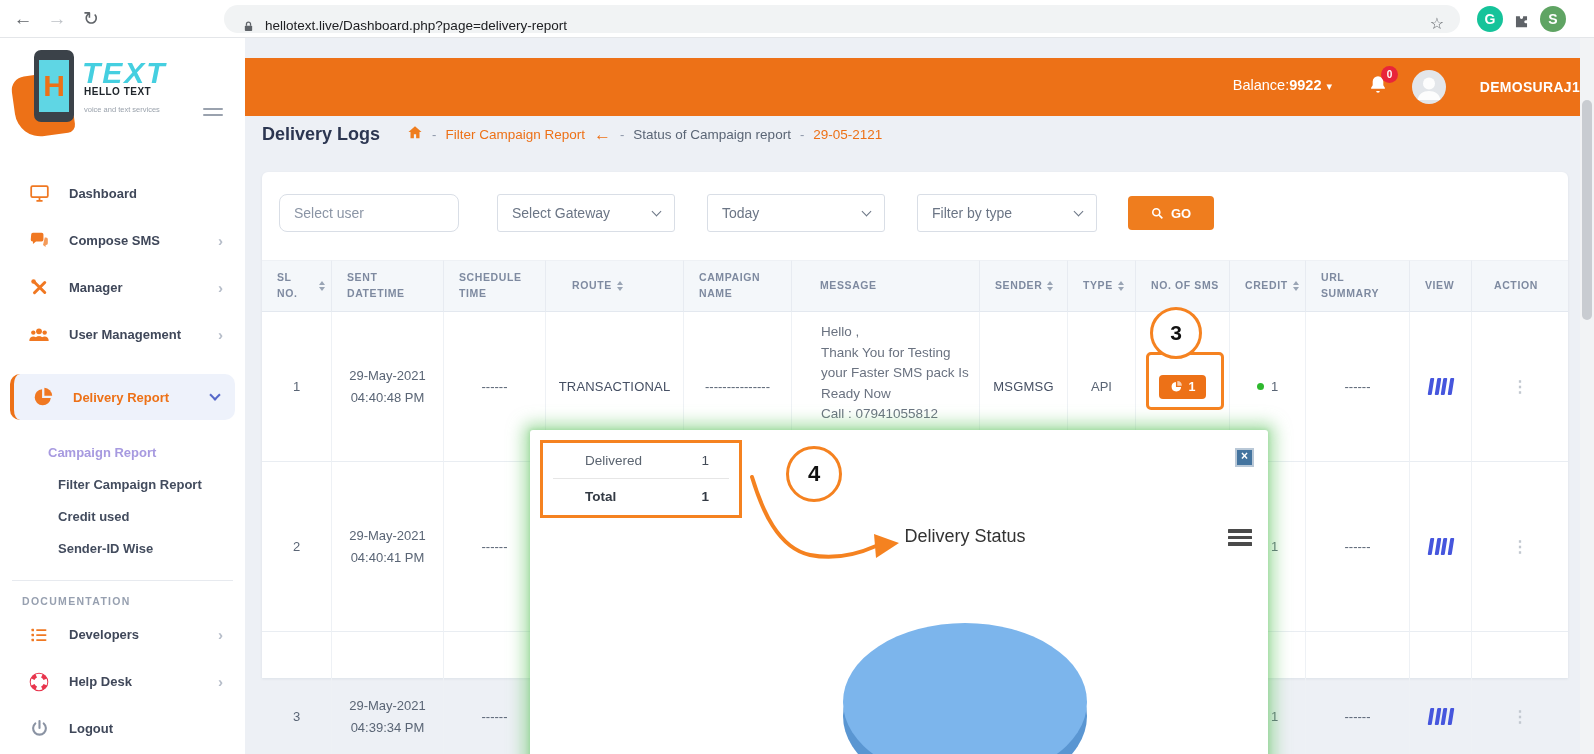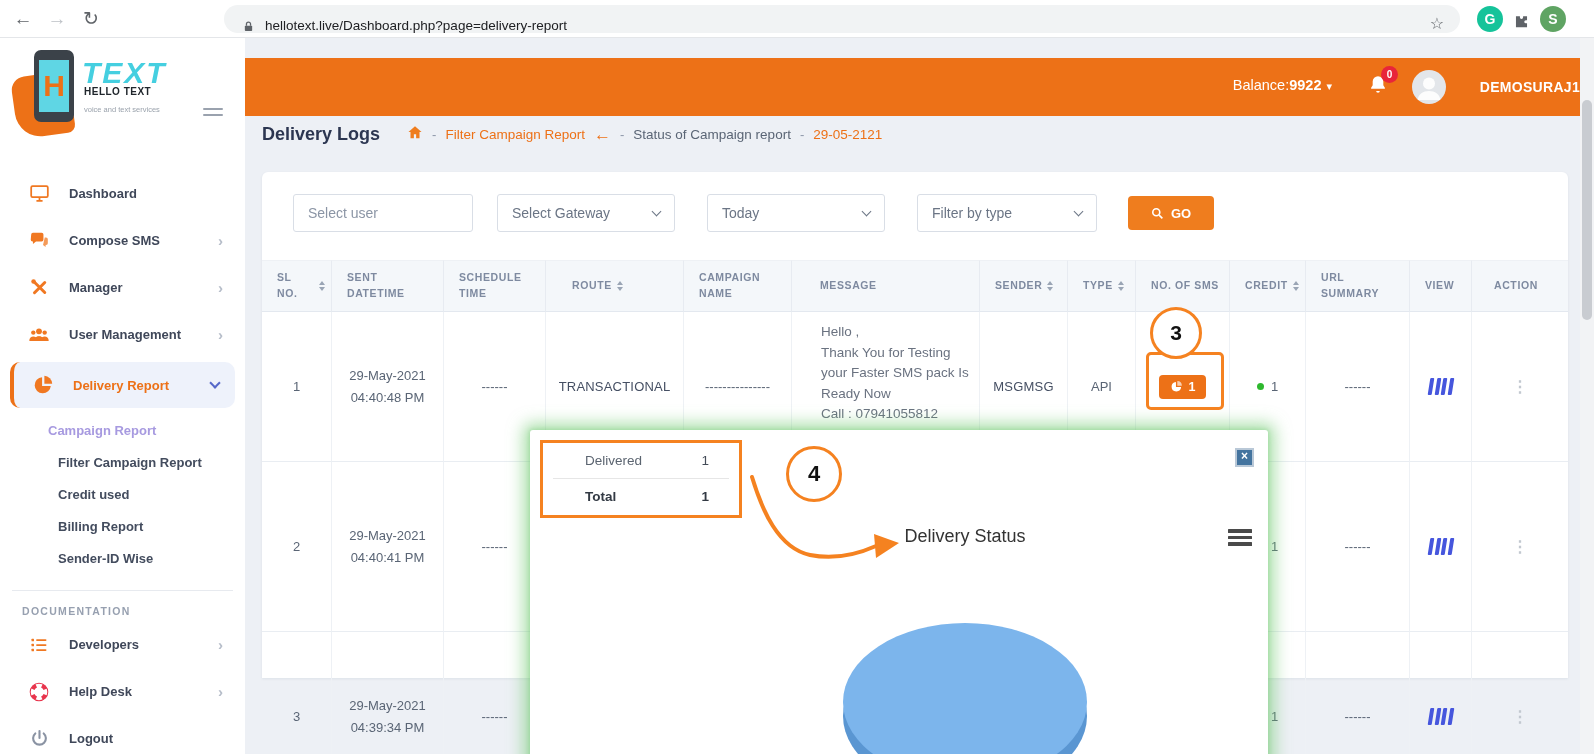--- a/index.html
+++ b/index.html
@@ -37,21 +37,21 @@
               letter-spacing:2px;font-style:italic;}
   .logo-name{position:absolute;left:64px;top:40px;font-size:10px;font-weight:bold;color:#20262c;letter-spacing:.5px;}
   .logo-tag{position:absolute;left:64px;top:59px;font-size:7.5px;color:#9aa2ac;}
   #collapse-btn{position:absolute;top:66px;left:203px;width:20px;cursor:pointer;}
   #collapse-btn i{display:block;height:2px;background:#9aa2ae;margin:4px 0;border-radius:1px;}
 
   .side-nav{position:absolute;top:132px;left:0;width:245px;}
   .nav-item{position:relative;height:47px;display:flex;align-items:center;padding-left:28px;gap:19px;cursor:pointer;}
   .nav-item .lbl{font-size:13px;font-weight:bold;color:#3f4759;}
   .nav-item .chev{position:absolute;right:22px;color:#b6bdc9;font-size:15px;font-weight:bold;}
-  .nav-item.active{margin:4px 10px;height:46px;padding-left:18px;background:#eef2fb;
+  .nav-item.active{margin:16px 10px;height:46px;padding-left:18px;background:#eef2fb;
                    border-left:4px solid var(--accent);border-radius:10px;}
   .nav-item.active .lbl{color:var(--accent);}
   .chev-down{position:absolute;right:16px;width:8px;height:8px;border-right:2px solid #5668c9;
              border-bottom:2px solid #5668c9;transform:rotate(45deg);margin-top:-4px;}
   .sub-nav{margin-top:6px;}
   .sub-item{height:32px;display:flex;align-items:center;padding-left:58px;font-size:13px;font-weight:bold;
             color:#434c5e;cursor:pointer;}
   .sub-item.current{color:#a79ae0;padding-left:48px;}
   .side-divider{height:1px;background:#e7eaef;margin:16px 12px 0 12px;}
   .section-label{margin:14px 0 4px 22px;font-size:10.5px;font-weight:bold;color:#97a0b0;letter-spacing:1.3px;}
@@ -255,21 +255,20 @@
             </svg>
         </span>
         <span class="lbl">Delivery Report</span>
         <span class="chev-down"></span>
       </div>
 
       <div class="sub-nav">
         <div class="sub-item current">Campaign Report</div>
         <div class="sub-item">Filter Campaign Report</div>
         <div class="sub-item">Credit used</div>
-        <div class="sub-item">Billing Report</div>
         <div class="sub-item">Sender-ID Wise</div>
       </div>
 
       <div class="side-divider"></div>
       <div class="section-label">DOCUMENTATION</div>
 
       <div class="nav-item">
         <span class="s-ico">
           <svg width="20" height="20" viewBox="0 0 24 24" fill="#f07822">
               <rect x="3" y="4.5" width="3" height="3" rx=".6"></rect>
@@ -340,21 +339,21 @@
       <span class="bc-link">Filter Campaign Report</span>
       <span class="bc-arrow">←</span>
       <span class="bc-sep">-</span>
       <span class="bc-text">Status of Campaign report</span>
       <span class="bc-sep">-</span>
       <span class="bc-date">29-05-2121</span>
     </div>
 
     <div id="card">
 
-      <input class="filter-input" style="left: 31px; width: 180px;" placeholder="Select user">
+      <input class="filter-input" style="left: 17px; width: 180px; border-radius: 8px;" placeholder="Select user">
       <div class="filter-select" style="left:235px;width:178px;">
         <span>Select Gateway</span>
         <span class="sel-chev"></span>
       </div>
       <div class="filter-select" style="left:445px;width:178px;">
         <span>Today</span>
         <span class="sel-chev"></span>
       </div>
       <div class="filter-select" style="left:655px;width:180px;">
         <span>Filter by type</span>

